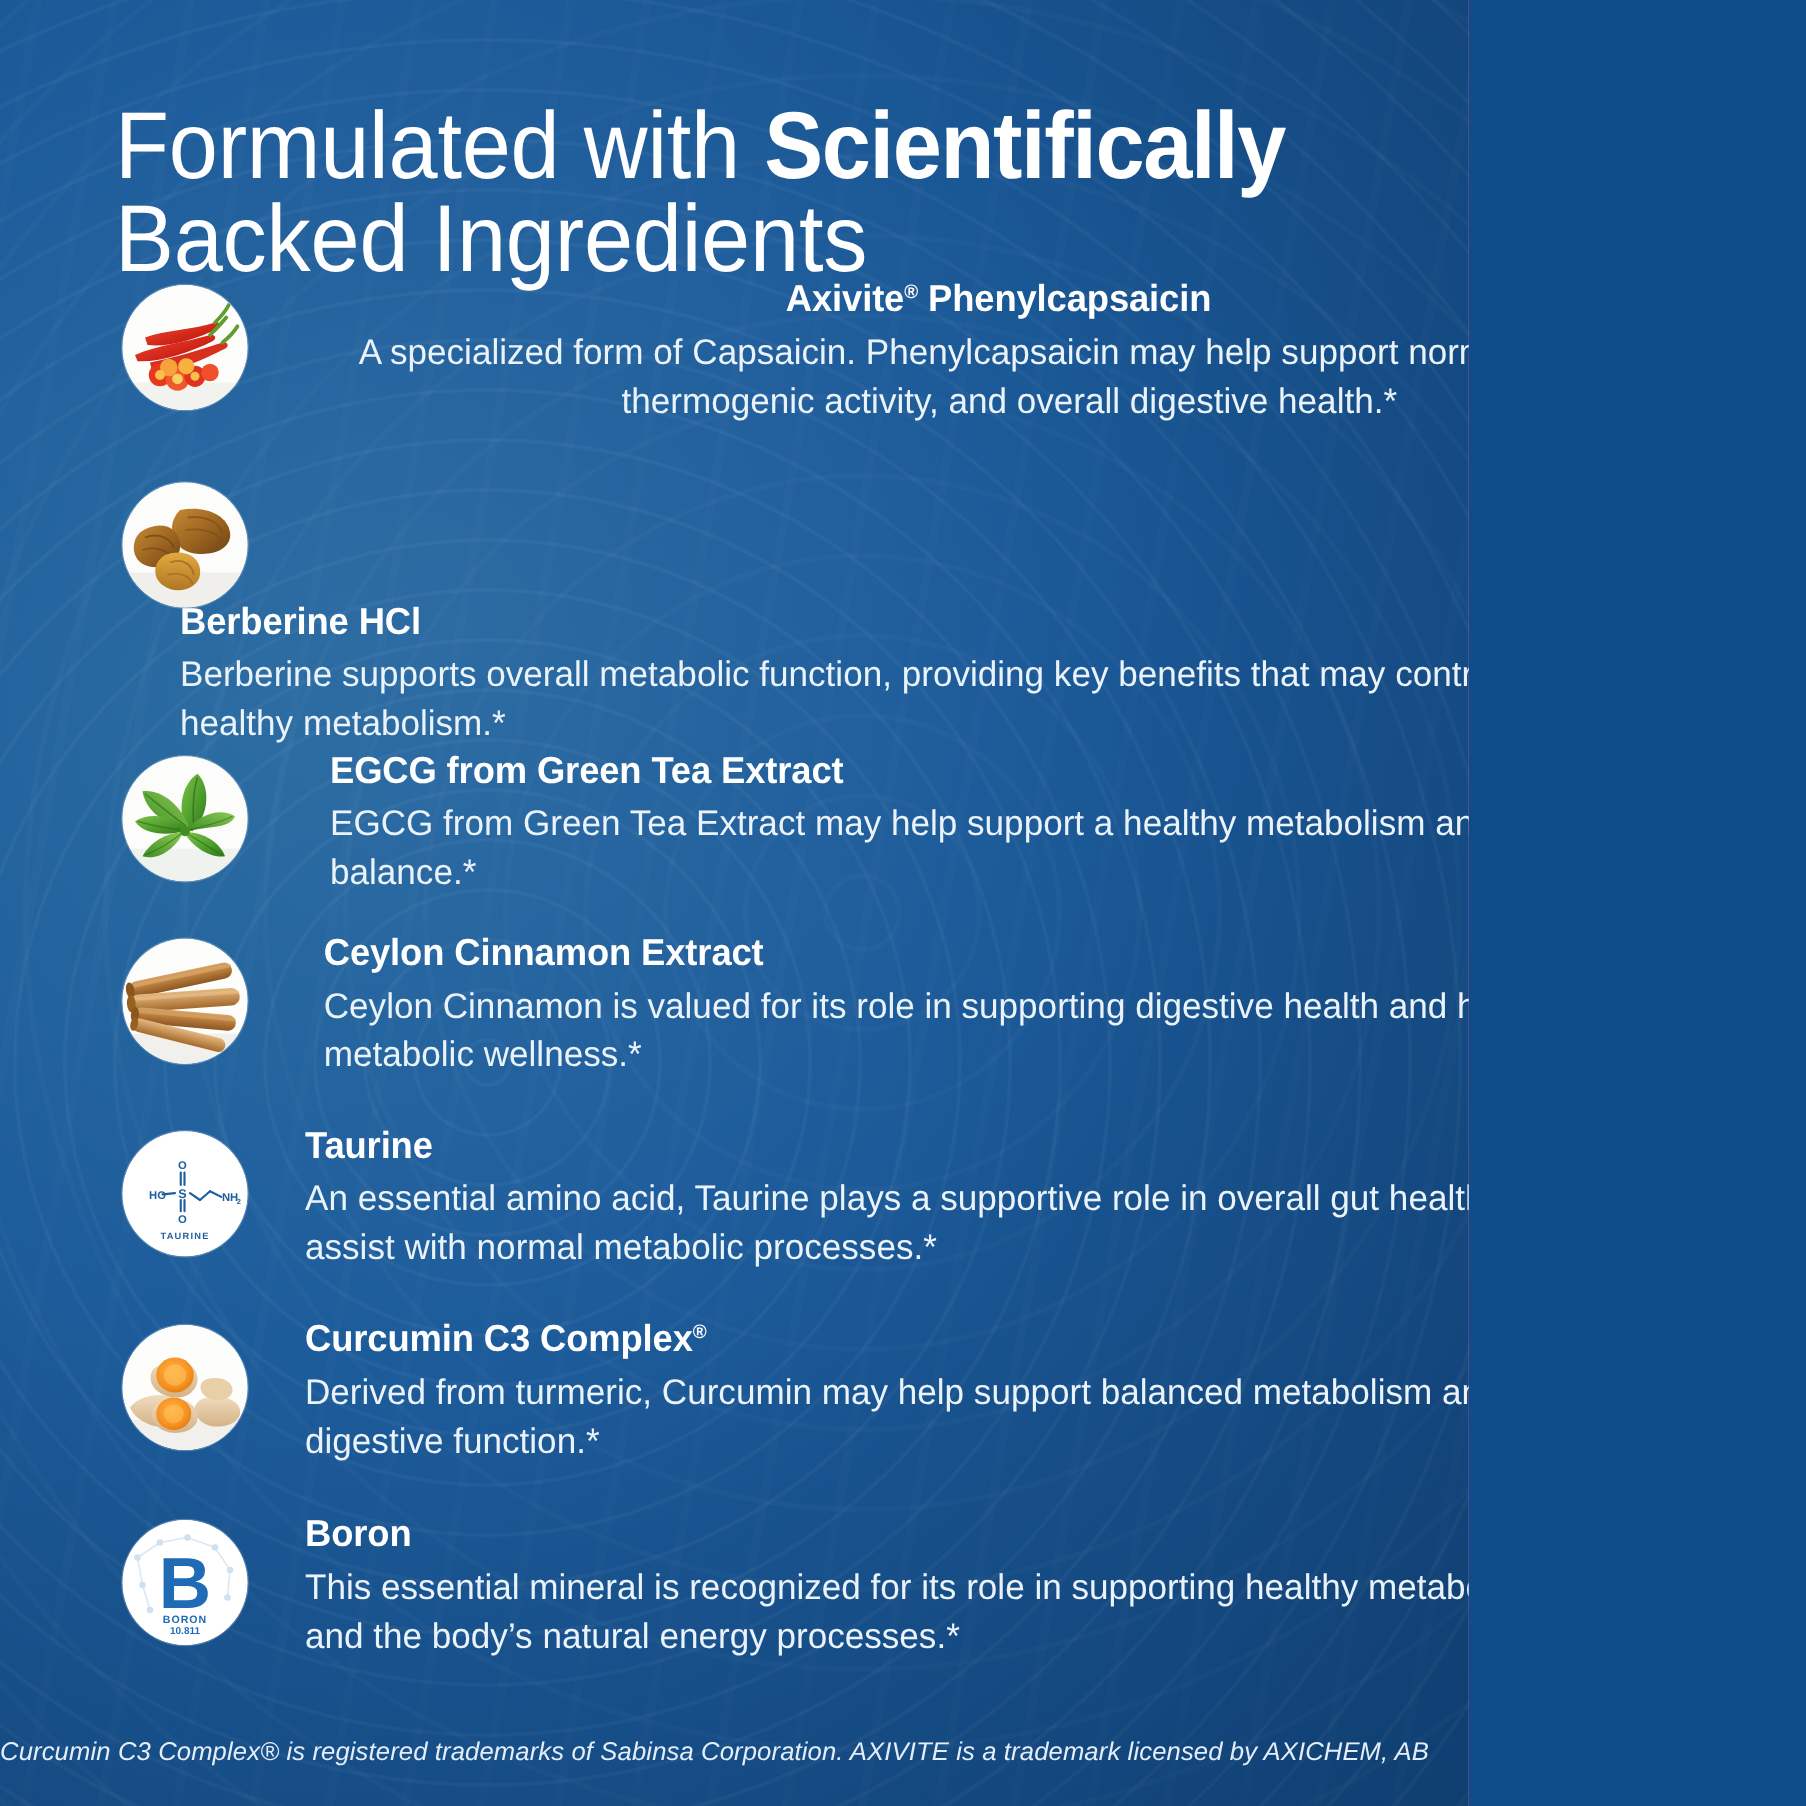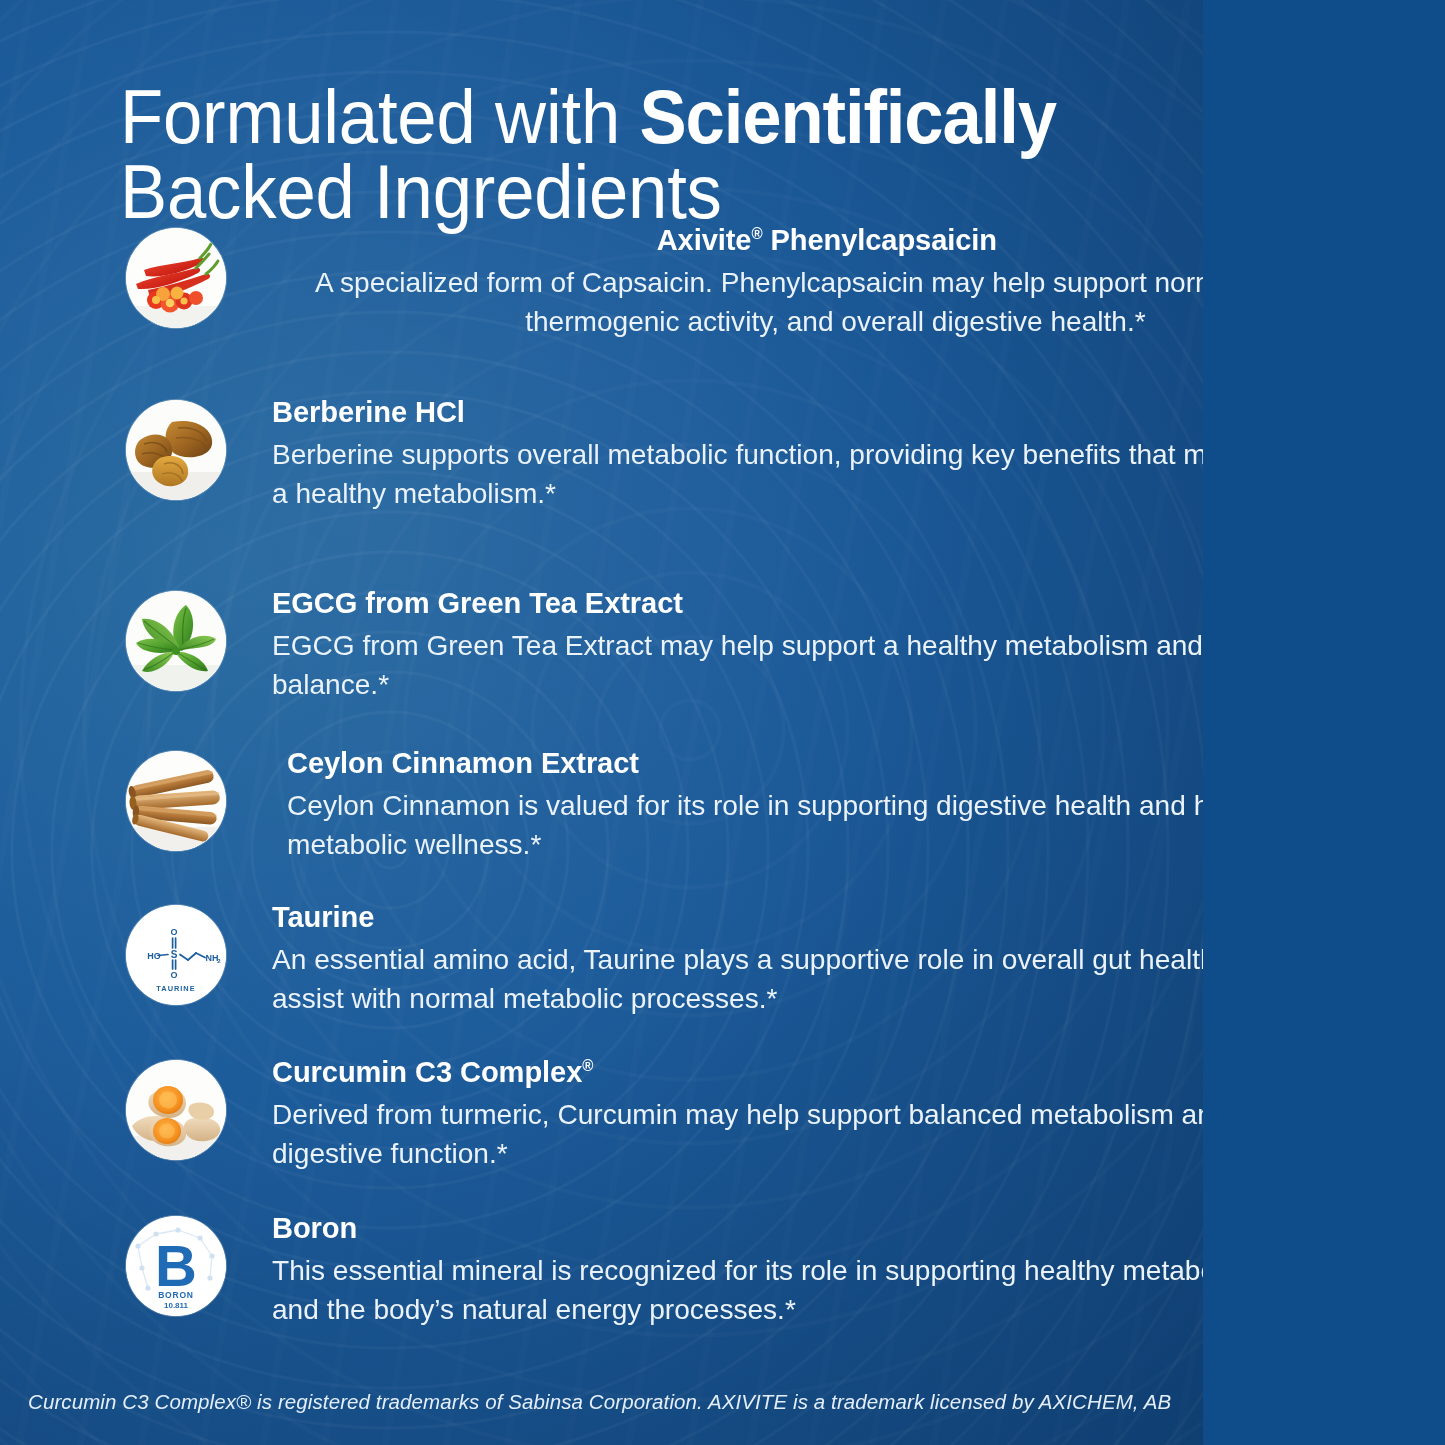--- a/index.html
+++ b/index.html
@@ -7,21 +7,20 @@
     padding: 0;
     background: #0f4c8a;
   }
   #page {
     position: relative;
     width: 1175px;
     height: 1445px;
     overflow: hidden;
     background: #ec4899;
     font-family: "Liberation Sans", sans-serif;
-    padding-left: 28px;
     -webkit-font-smoothing: antialiased;
   }
   
   .bg-rings {
     position: absolute;
     inset: 0;
     pointer-events: none;
   }
   .bg-base {
     position: absolute;
@@ -237,21 +236,21 @@
               </g>
             </g>
           </svg>
         </div>
         <div class="txt">
           <p class="ing-title"><span>Axivite</span><sup>®</sup><span> Phenylcapsaicin</span></p>
           <p class="ing-desc">A specialized form of Capsaicin. Phenylcapsaicin may help support normal appetite, thermogenic activity, and overall digestive health.*</p>
         </div>
       </div>
 
-      <div class="item" style="top:172px;">
+      <div class="item" style="top:158px;flex-direction:column;">
         <div class="icon-wrap">
           <svg viewBox="0 0 100 100" aria-hidden="true">
             <defs>
               <clipPath id="cpB">
                   <circle cx="50" cy="50" r="50"></circle>
                 </clipPath>
               <linearGradient id="barkG" x1="0" y1="0" x2="1" y2="1">
                 <stop offset="0%" stop-color="#c58a33"></stop>
                   <stop offset="55%" stop-color="#9b6320"></stop>
                   <stop offset="100%" stop-color="#6d4315"></stop>
@@ -275,21 +274,21 @@
               <path d="M36 74 C46 71, 54 75, 56 81" stroke="#8a5b1b" stroke-width="1.3" fill="none" opacity="0.55"></path>
             </g>
           </svg>
         </div>
         <div class="txt">
           <p class="ing-title"><span>Berberine HCl</span></p>
           <p class="ing-desc">Berberine supports overall metabolic function, providing key benefits that may contribute to a healthy metabolism.*</p>
         </div>
       </div>
 
-      <div class="item" style="top:363px;">
+      <div class="item" style="top:377px;gap:20px;">
         <div class="icon-wrap">
           <svg viewBox="0 0 100 100" aria-hidden="true">
             <defs>
               <clipPath id="cpC">
                   <circle cx="50" cy="50" r="50"></circle>
                 </clipPath>
               <linearGradient id="leafG" x1="0" y1="0" x2="1" y2="1">
                 <stop offset="0%" stop-color="#7cc24a"></stop>
                   <stop offset="55%" stop-color="#4f9e2c"></stop>
                   <stop offset="100%" stop-color="#2f7a1c"></stop>

